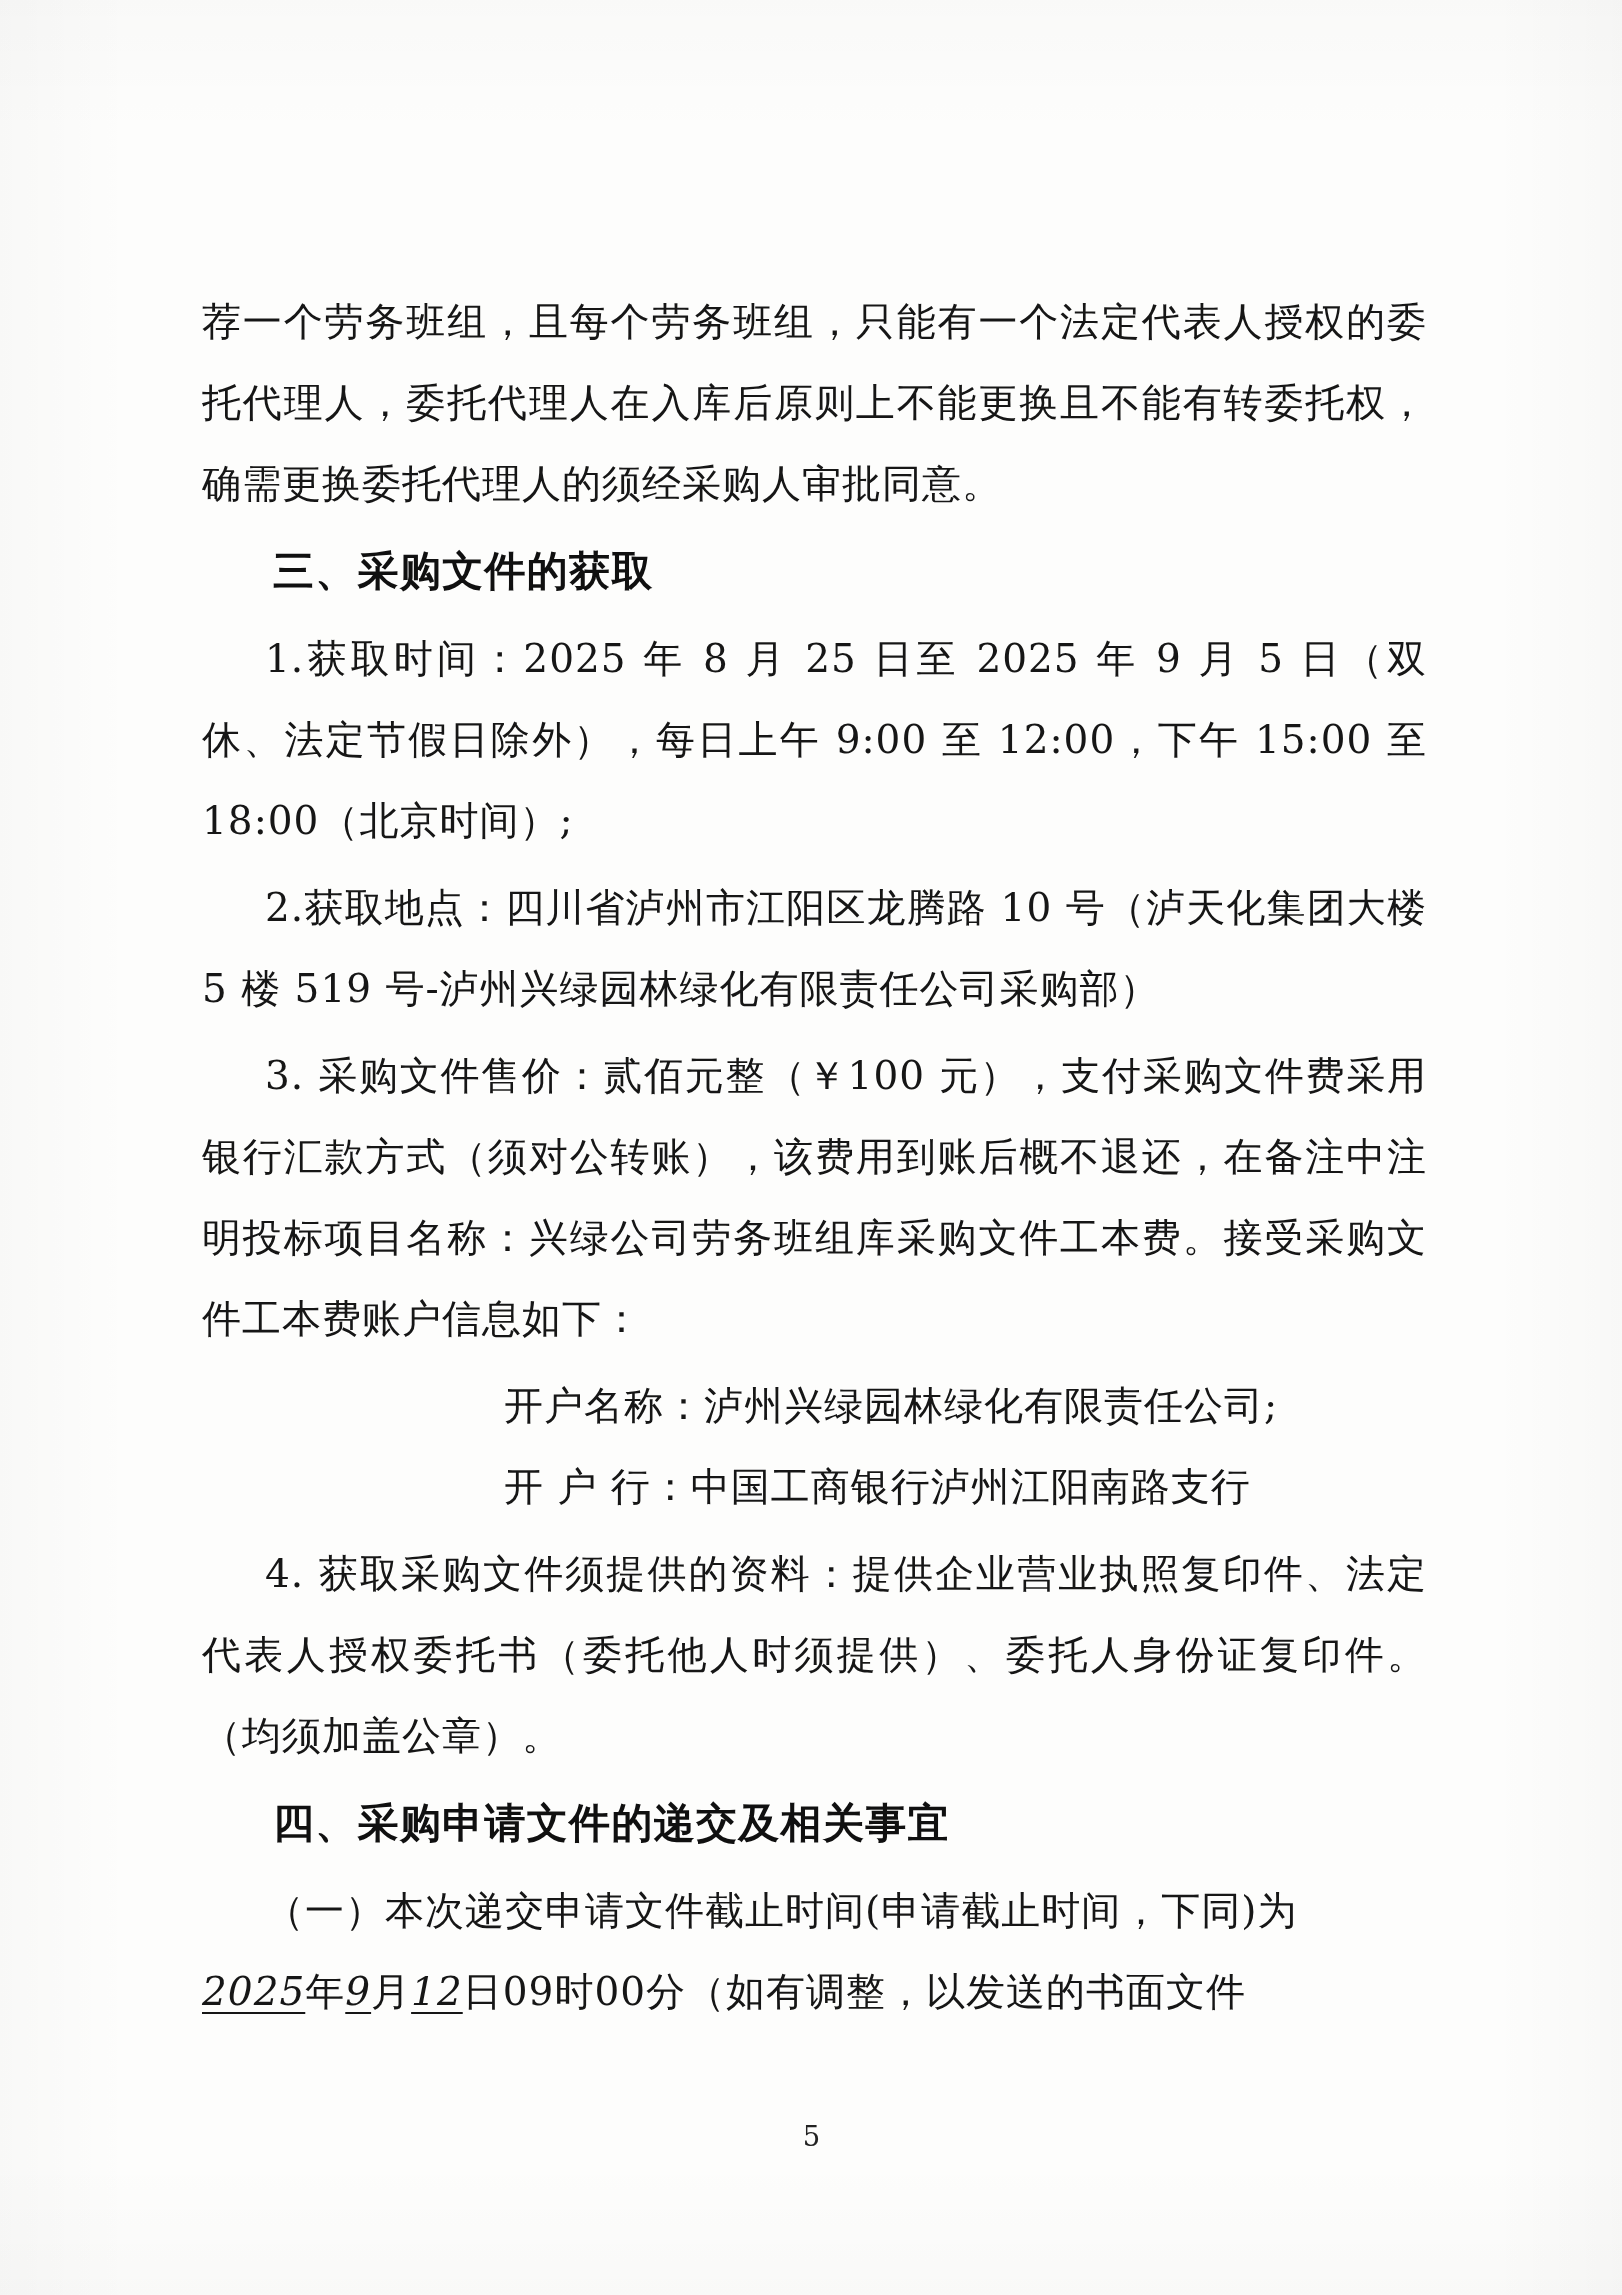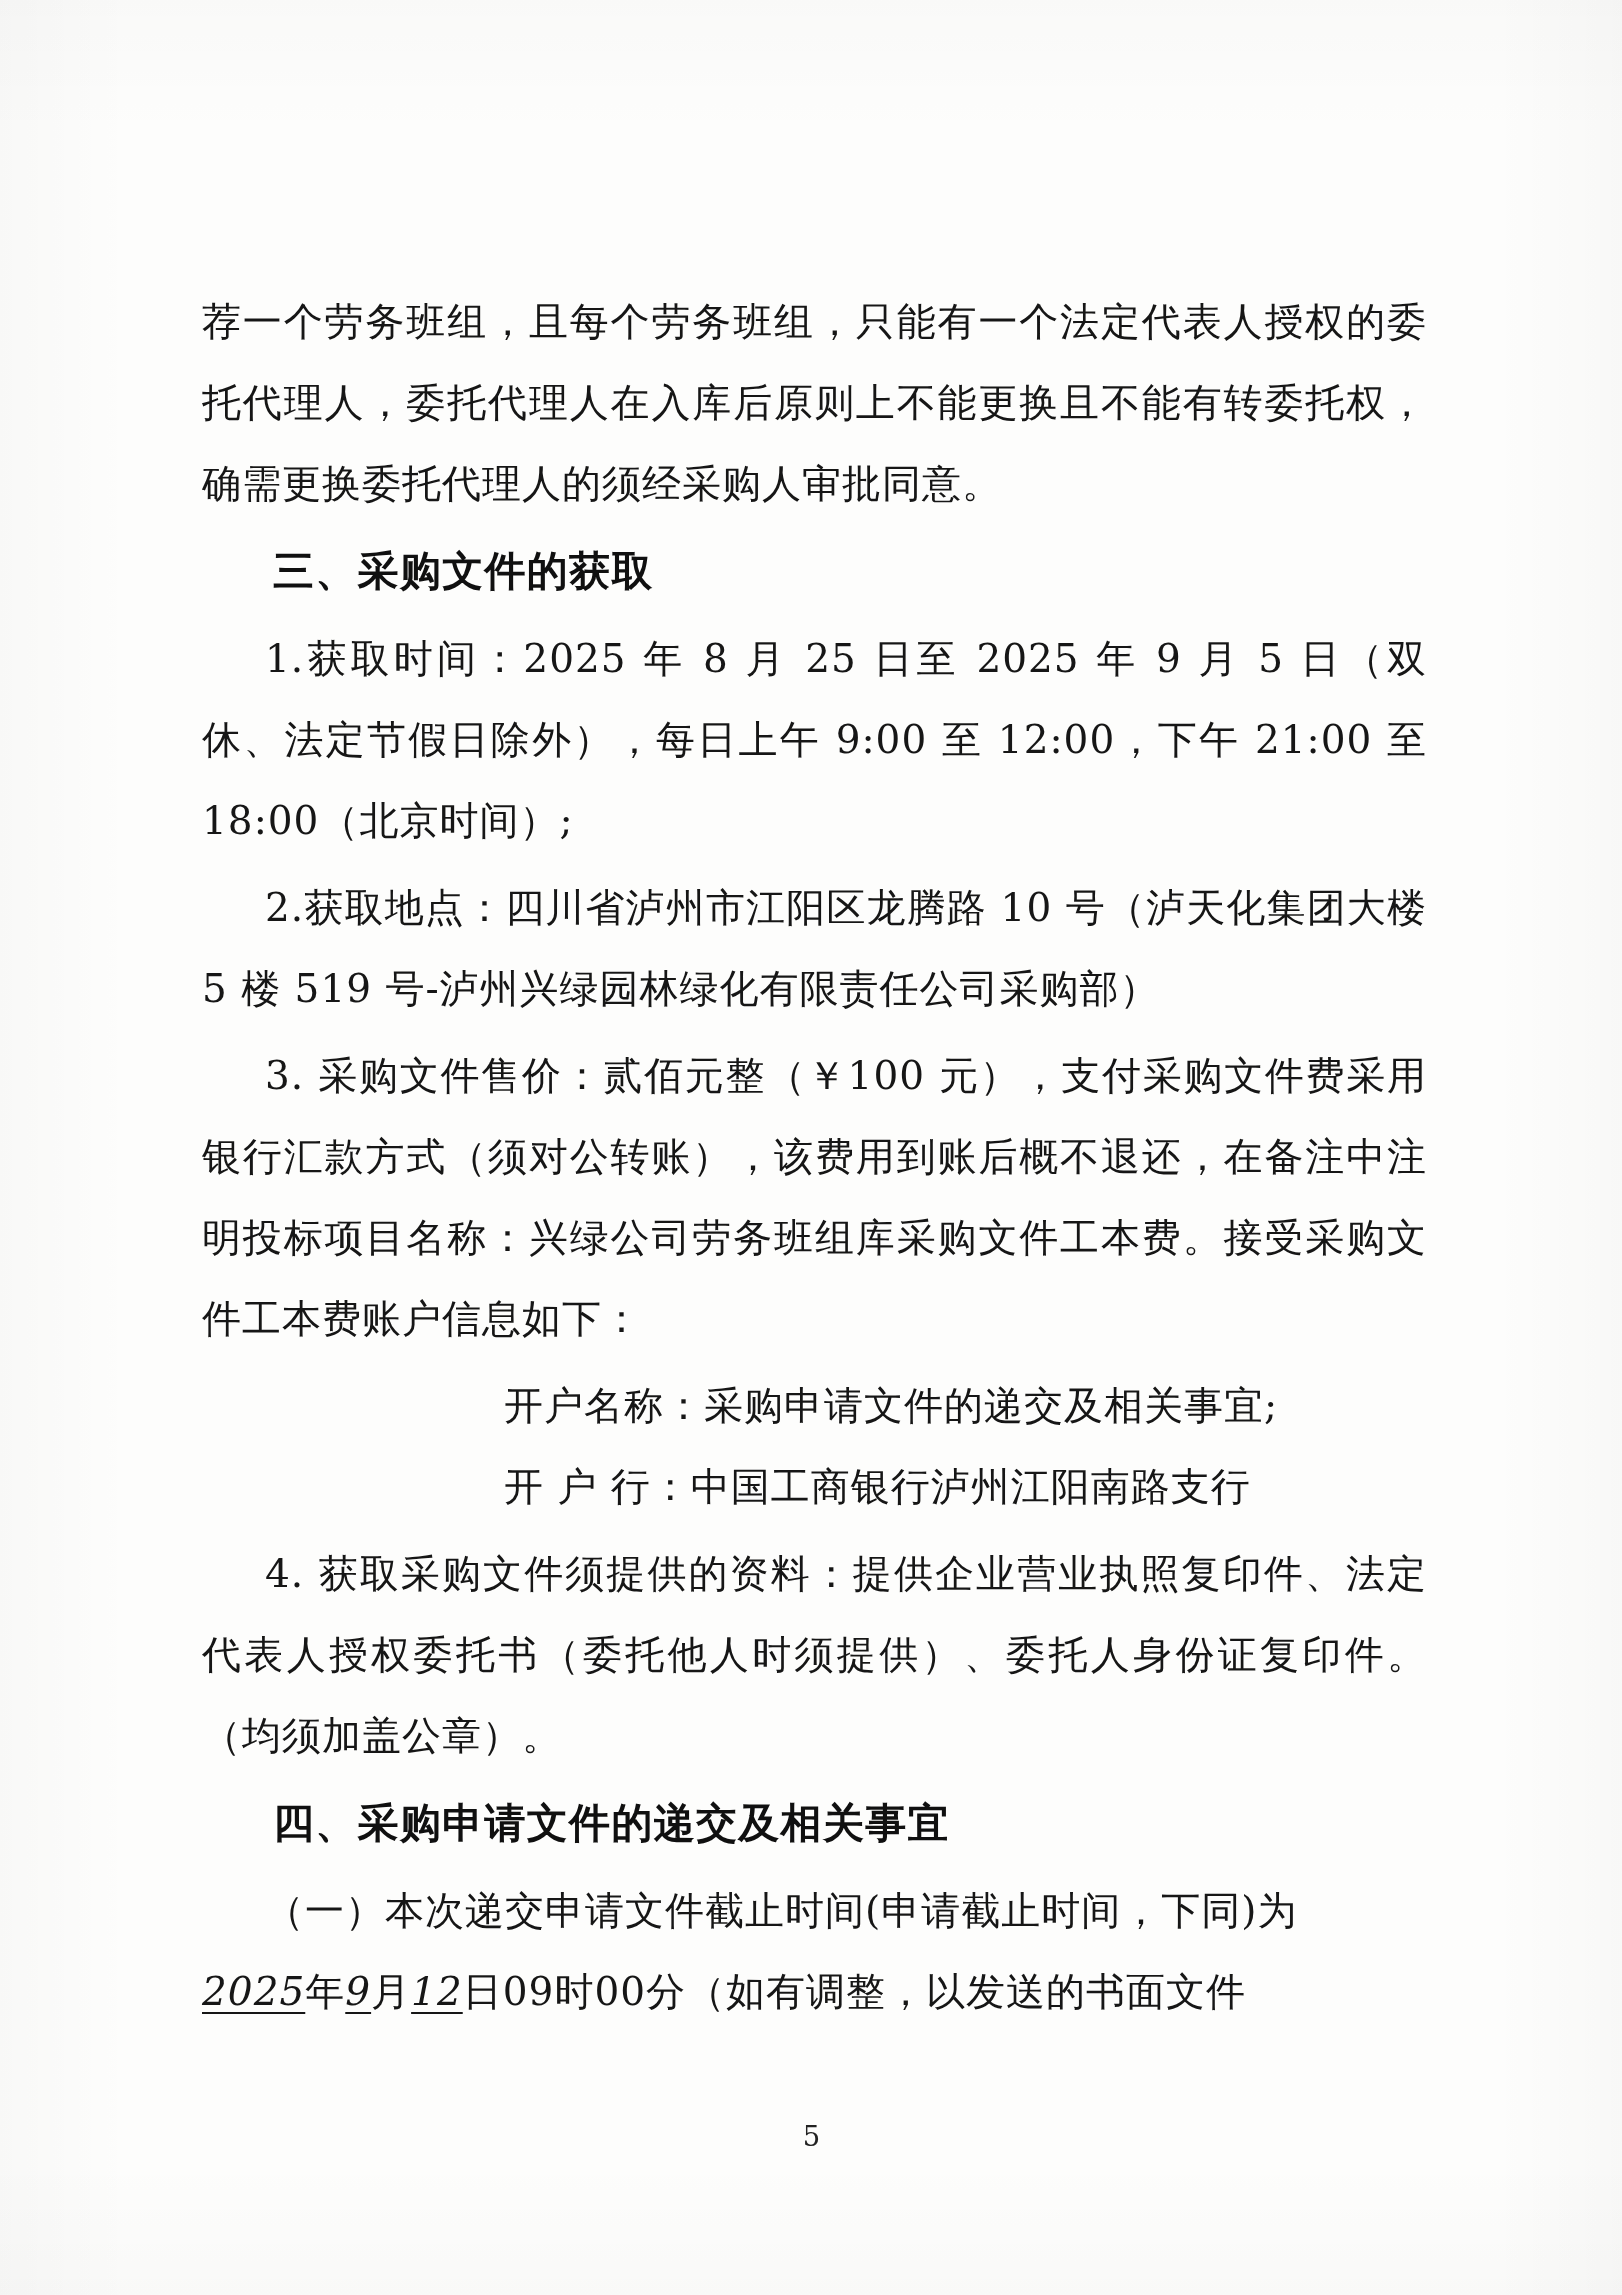--- a/index.html
+++ b/index.html
@@ -99,28 +99,28 @@
 <body>
 
 <div class="page">
 
   <div class="body-area">
 
     <p class="para cont">荐一个劳务班组，且每个劳务班组，只能有一个法定代表人授权的委托代理人，委托代理人在入库后原则上不能更换且不能有转委托权，确需更换委托代理人的须经采购人审批同意。</p>
 
     <h2 class="section">三、采购文件的获取</h2>
 
-    <p class="para indent-small">1.获取时间：2025 年 8 月 25 日至 2025 年 9 月 5 日（双休、法定节假日除外），每日上午 9:00 至 12:00，下午 21:00 至 18:00（北京时间）;</p>
+    <p class="para indent-small">1.获取时间：2025 年 8 月 25 日至 2025 年 9 月 5 日（双休、法定节假日除外），每日上午 9:00 至 12:00，下午 15:00 至 18:00（北京时间）;</p>
 
     <p class="para indent-small">2.获取地点：四川省泸州市江阳区龙腾路 10 号（泸天化集团大楼 5 楼 519 号-泸州兴绿园林绿化有限责任公司采购部）</p>
 
     <p class="para indent-small">3. 采购文件售价：贰佰元整（￥100 元），支付采购文件费采用银行汇款方式（须对公转账），该费用到账后概不退还，在备注中注明投标项目名称：兴绿公司劳务班组库采购文件工本费。接受采购文件工本费账户信息如下：</p>
 
     <p class="bank-line">
-      <span class="bank-label">开户名称：</span><span>采购申请文件的递交及相关事宜;</span>
+      <span class="bank-label">开户名称：</span><span>泸州兴绿园林绿化有限责任公司;</span>
     </p>
 
     <p class="bank-line">
       <span class="bank-label">开 户 行：</span><span>中国工商银行泸州江阳南路支行</span>
     </p>
 
 
     <p class="para indent-small">4. 获取采购文件须提供的资料：提供企业营业执照复印件、法定代表人授权委托书（委托他人时须提供）、委托人身份证复印件。（均须加盖公章）。</p>
 
     <h2 class="section">四、采购申请文件的递交及相关事宜</h2>

